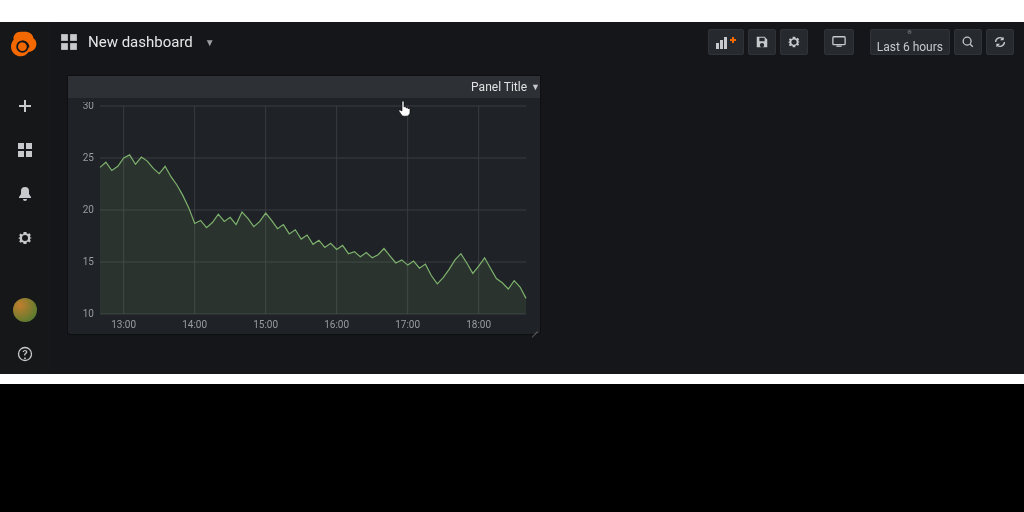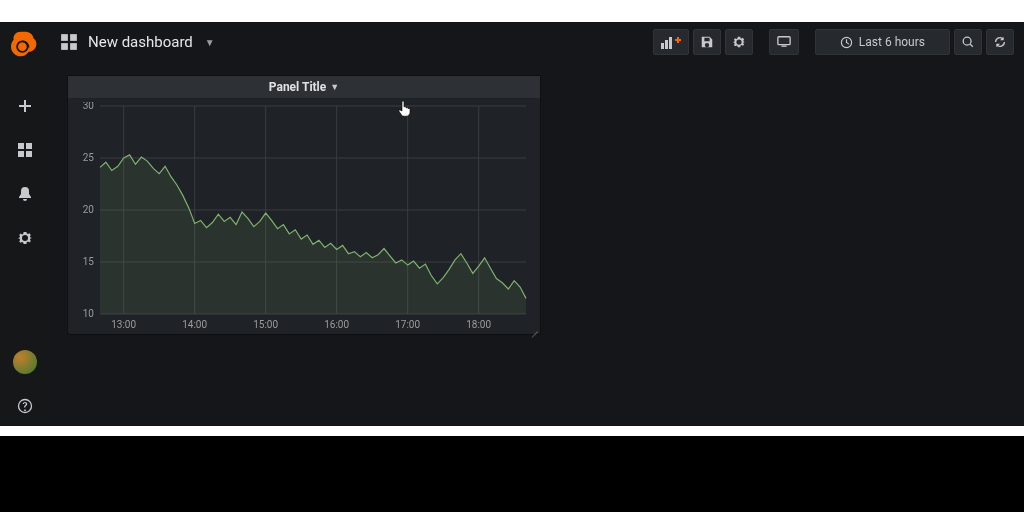--- a/index.html
+++ b/index.html
@@ -9,21 +9,21 @@
     --border: #2c2f33;
     --text: #d8d9da;
     --text-dim: #9fa2a6;
     --accent: #f46800;
     --grid: #3a3d41;
     --series: #7eb26d;
     --toolbar-bg: #1e2124;
   }
   * { box-sizing: border-box; }
   html, body { margin:0; padding:0; background:#000; font-family: Roboto, Helvetica, Arial, sans-serif; color: var(--text); }
-  .screen { width:1024px; height:436px; margin:0 auto; background:#000; position:relative; }
+  .screen { width:1024px; height:384px; margin:0 auto; background:#000; position:relative; }
   .whitebar { position:absolute; left:0; right:0; background:#fff; }
   .whitebar.top { top:0; height:22px; }
   .whitebar.bottom { bottom:0; height:10px; }
   .app { position:absolute; left:0; right:0; top:22px; bottom:10px; background:var(--bg); display:flex; }
 
   
   .sidenav { width:50px; background:#161719; display:flex; flex-direction:column; align-items:center; padding-top:8px; }
   .logo { width:28px; height:28px; margin-bottom:26px; }
   .nav-icon { width:20px; height:20px; margin:12px 0; color:#c7c9cc; display:flex; align-items:center; justify-content:center; }
   .nav-spacer { flex:1; }
@@ -32,26 +32,26 @@
   
   .main { flex:1; display:flex; flex-direction:column; }
   .topbar { height:40px; display:flex; align-items:center; padding:0 10px; background:var(--bg); }
   .topbar .crumb { display:flex; align-items:center; gap:10px; font-size:15px; color:#e5e6e8; }
   .crumb svg { color:#c7c9cc; }
   .crumb .chev { font-size:10px; color:#9a9c9f; margin-left:2px; }
   .topbar .right { margin-left:auto; display:flex; align-items:center; gap:4px; }
   .tb-btn { height:26px; min-width:28px; padding:0 6px; background:#262a2e; border:1px solid #303338; border-radius:2px; display:flex; align-items:center; justify-content:center; color:#c7c9cc; font-size:12px; }
   .tb-btn.addpanel svg .bars { fill:#c7c9cc; }
   .tb-btn.addpanel svg .plus { fill:#f46800; }
-  .time-btn { gap:6px; padding:0 24px; }
+  .time-btn { gap:6px; padding:0 6px;flex-direction:column; }
 
   
   .dash { flex:1; padding:14px 14px 0 18px; overflow:hidden; }
   .panel { width:472px; background:var(--panel); border-radius:2px; display:flex; flex-direction:column; position:relative; box-shadow: 0 0 0 1px rgba(0,0,0,.3); }
-  .panel-header { height:22px; background:var(--panel-header); display:flex; align-items:center; justify-content:center; font-size:12px; color:#e0e1e2; position:relative;font-weight:bold; }
+  .panel-header { height:22px; background:var(--panel-header); display:flex; align-items:center; justify-content:flex-end; font-size:12px; color:#e0e1e2; position:relative; }
   .panel-header .chev { font-size:9px; margin-left:4px; color:#c7c9cc; }
   .cursor-hand { position:absolute; left:330px; top:24px; color:#fff; pointer-events:none; }
 
   .chart-wrap { padding:4px 8px 2px 8px; }
   svg.chart { display:block; }
   .gridline { stroke: var(--grid); stroke-width:1; }
   .series-line { fill:none; stroke: var(--series); stroke-width:1.2; }
   .series-area { fill: rgba(126,178,109,0.12); stroke:none; }
   .legend { display:flex; align-items:center; gap:6px; padding:4px 10px 8px 10px; font-size:11px; color:#c7c9cc; }
   .legend .swatch { width:14px; height:3px; background:var(--series); }

